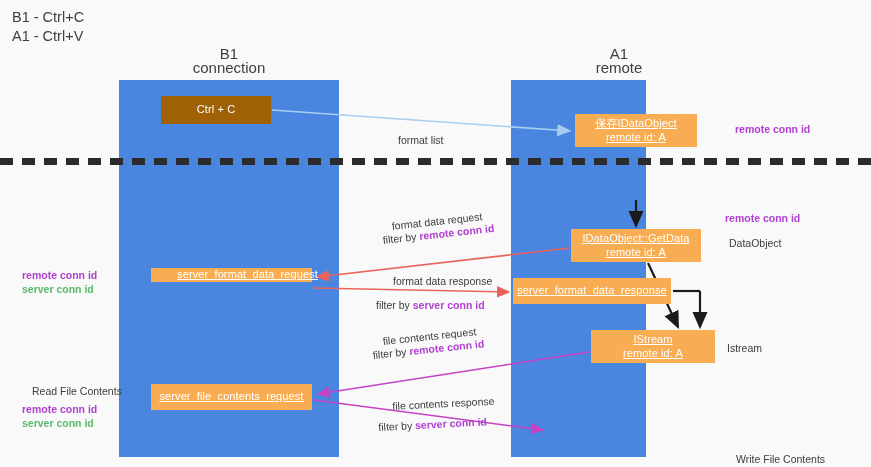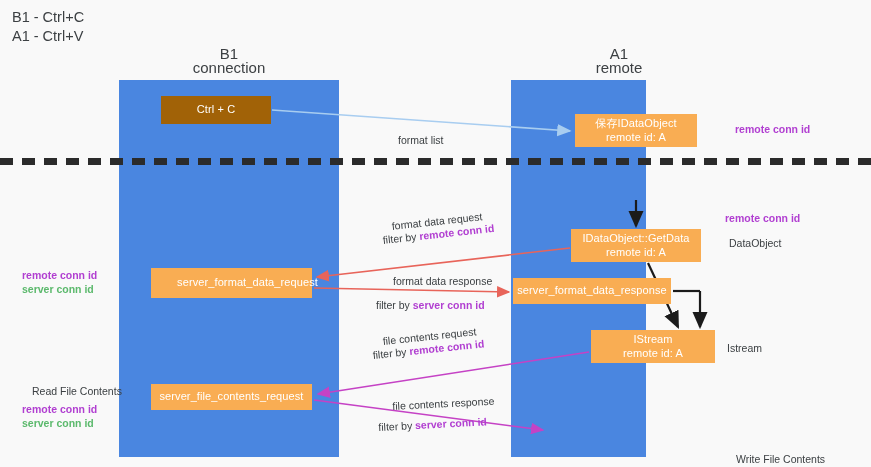--- a/index.html
+++ b/index.html
@@ -45,28 +45,28 @@
   
   .node{
     box-sizing:border-box;
     display:flex;align-items:center;justify-content:center;
     text-align:center;color:#ffffff;
     font-size:11px;line-height:13.5px;
     white-space:pre-line;
     letter-spacing:.1px;
   }
   .green{background:#a16207;}
-  .orange{background:#f9ad53;}
+  .orange{background:#f9ad53;text-decoration:underline;}
 
   #n-ctrlc{left:161px;top:96px;width:110px;height:28px;}
   #n-ctrlv{left:581px;top:171px;width:110px;height:28px;}
   #n-idataobject{left:575px;top:114px;width:122px;height:33px;}
   #n-getdata{left:571px;top:229px;width:130px;height:33px;}
   #n-istream{left:591px;top:330px;width:124px;height:33px;}
-  #n-sfdreq{left:151px;top:268px;width:161px;height:30px;padding-left:32px;}
+  #n-sfdreq{left:151px;top:268px;width:161px;height:14px;padding-left:32px;}
   #n-sfdres{left:513px;top:278px;width:158px;height:26px;}
   #n-sfcreq{left:151px;top:384px;width:161px;height:26px;}
   #n-sfcres{left:547px;top:417px;width:158px;height:26px;}
 
   
   .lbl{font-size:10.5px;line-height:14px;color:#3c4043;white-space:nowrap;}
   .purple{color:#b13fd1;font-weight:bold;}
   .green-t{color:#5bb96c;font-weight:bold;}
   .side-purple{font-size:10.5px;line-height:14px;color:#b13fd1;font-weight:bold;white-space:nowrap;}
 

